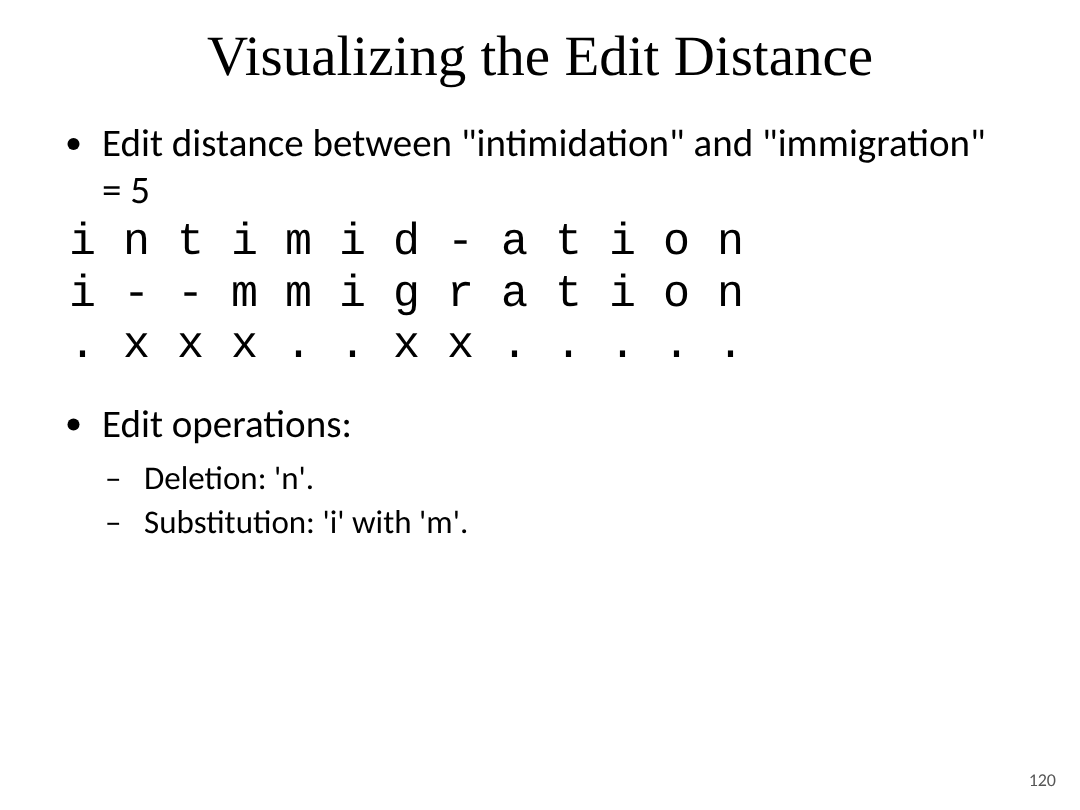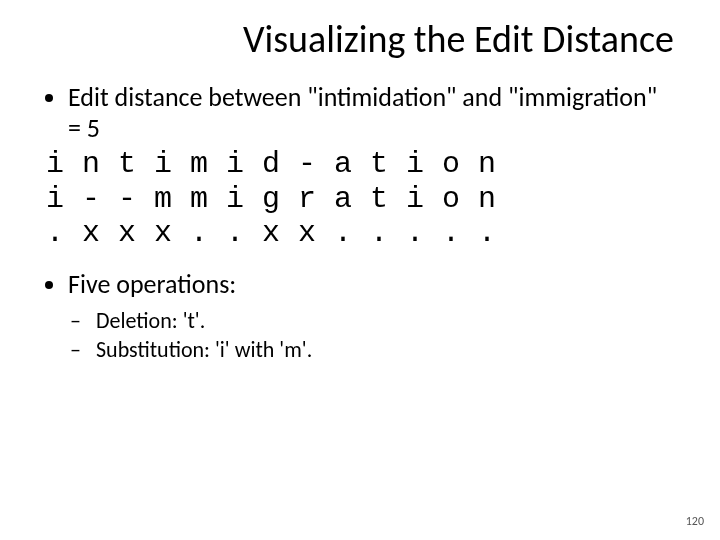--- a/index.html
+++ b/index.html
@@ -13,24 +13,25 @@
     overflow: hidden;
   }
   .slide {
     position: relative;
     width: 720px;
     height: 540px;
     box-sizing: border-box;
     padding: 16px 46px 0 46px;
   }
   .title {
-    text-align: right;
+    text-align: center;
     font-size: 38px;
     font-weight: 400;
     margin: 0 0 20px 0;
+    font-family: Liberation Serif, serif;
   }
   ul.top {
     list-style: disc;
     margin: 0 0 0 0;
     padding-left: 22px;
   }
   ul.top > li {
     font-size: 26px;
     line-height: 1.18;
     margin-bottom: 4px;
@@ -75,22 +76,22 @@
   <ul class="top">
     <li>Edit distance between "intimidation" and "immigration" = 5</li>
   </ul>
 
   <div class="mono">i n t i m i d - a t i o n
 i - - m m i g r a t i o n
 . x x x . . x x . . . . .</div>
 
   <ul class="top">
     <li>
-      <span>Five operations:</span>
+      <span>Edit operations:</span>
       <ul class="sub">
-        <li>Deletion: 't'.</li>
+        <li>Deletion: 'n'.</li>
         <li>Substitution: 'i' with 'm'.</li>
       </ul>
     </li>
   </ul>
 
   <div class="pagenum">120</div>
 </div>
 
 </body></html>

